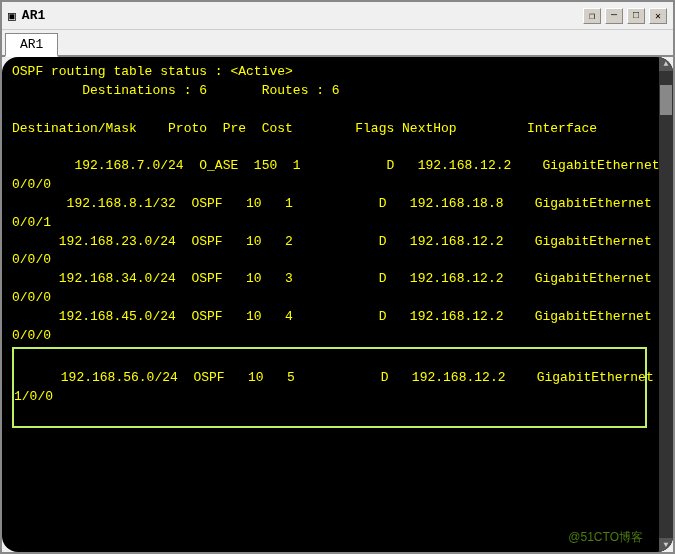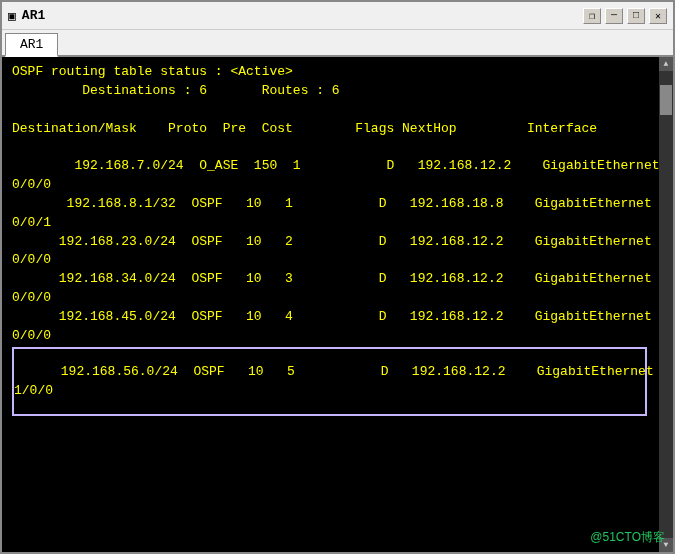--- a/index.html
+++ b/index.html
@@ -87,20 +87,21 @@
     .terminal {
       flex: 1;
       background: #000;
       color: #ffff00;
       padding: 6px 10px;
       overflow: hidden;
       position: relative;
       font-family: 'Courier New', Courier, monospace;
       font-size: 13px;
       line-height: 1.45;
+      border-radius: 16px;
     }
 
     .terminal pre {
       color: #ffff00;
       font-family: 'Courier New', Courier, monospace;
       font-size: 13px;
       white-space: pre;
       line-height: 1.45;
     }
 
@@ -131,22 +132,22 @@
       align-items: center;
       justify-content: center;
       color: #ccc;
       font-size: 8px;
       cursor: pointer;
     }
 
     .watermark {
       position: absolute;
       bottom: 6px;
-      right: 8px;
-      color: #22c55e;
+      right: 30px;
+      color: #4d7c0f;
       font-size: 12px;
       font-family: Arial, sans-serif;
     }
 
     .prompt-line {
       color: #ffff00;
     }
   </style>
 </head>
 <body>
@@ -178,21 +179,21 @@
         192.168.7.0/24  O_ASE  150  1           D   192.168.12.2    GigabitEthernet
 0/0/0
        192.168.8.1/32  OSPF   10   1           D   192.168.18.8    GigabitEthernet
 0/0/1
       192.168.23.0/24  OSPF   10   2           D   192.168.12.2    GigabitEthernet
 0/0/0
       192.168.34.0/24  OSPF   10   3           D   192.168.12.2    GigabitEthernet
 0/0/0
       192.168.45.0/24  OSPF   10   4           D   192.168.12.2    GigabitEthernet
 0/0/0</pre>
-    <div style="border: 2px solid #c4b5fd; display: inline-block; width: calc(100% - 16px); padding: 14px 0; margin: 1px 0;">
+    <div style="border: 2px solid #bef264; display: inline-block; width: calc(100% - 16px); padding: 20px 0; margin: 1px 0;">
       <pre>      192.168.56.0/24  OSPF   10   5           D   192.168.12.2    GigabitEthernet
 1/0/0</pre>
     </div>
 
     <div class="scrollbar">
       <div class="scrollbar-arrow">▲</div>
       <div class="scrollbar-thumb"></div>
       <div style="flex:1"></div>
       <div class="scrollbar-arrow">▼</div>
     </div>

